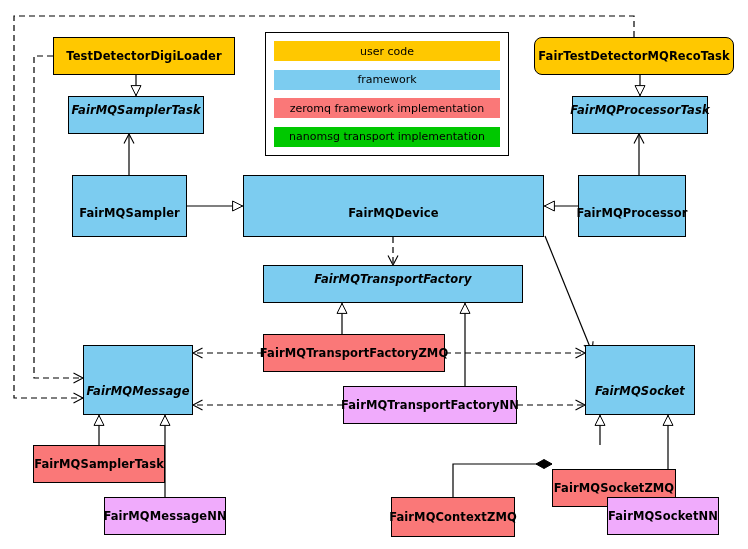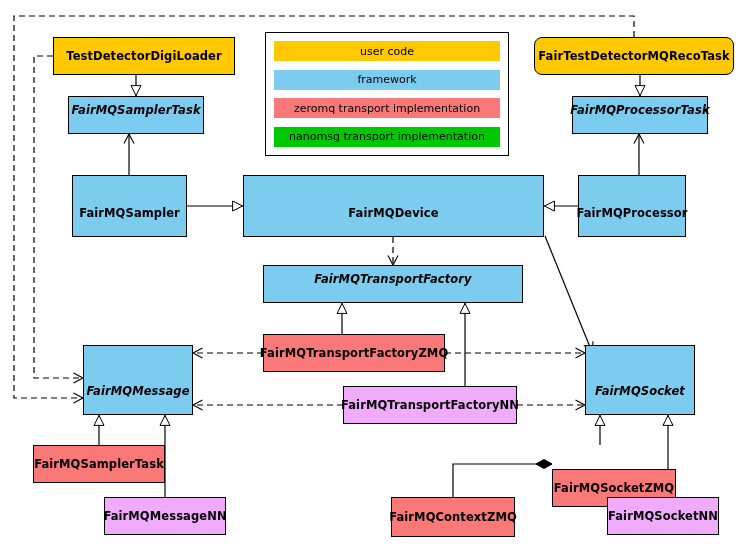--- a/index.html
+++ b/index.html
@@ -155,20 +155,20 @@
   </div>
 
   <div id="legend">
     <div class="legend-row" style="background:#FFC800;">
       <span>user code</span>
     </div>
     <div class="legend-row" style="background:#7CCCF0;">
       <span>framework</span>
     </div>
     <div class="legend-row" style="background:#FA7878;">
-      <span>zeromq transport implementation</span>
+      <span>zeromq framework implementation</span>
     </div>
     <div class="legend-row" style="background:#00C800;">
       <span>nanomsg transport implementation</span>
     </div>
   </div>
 
 </div>
 
 </body></html>

